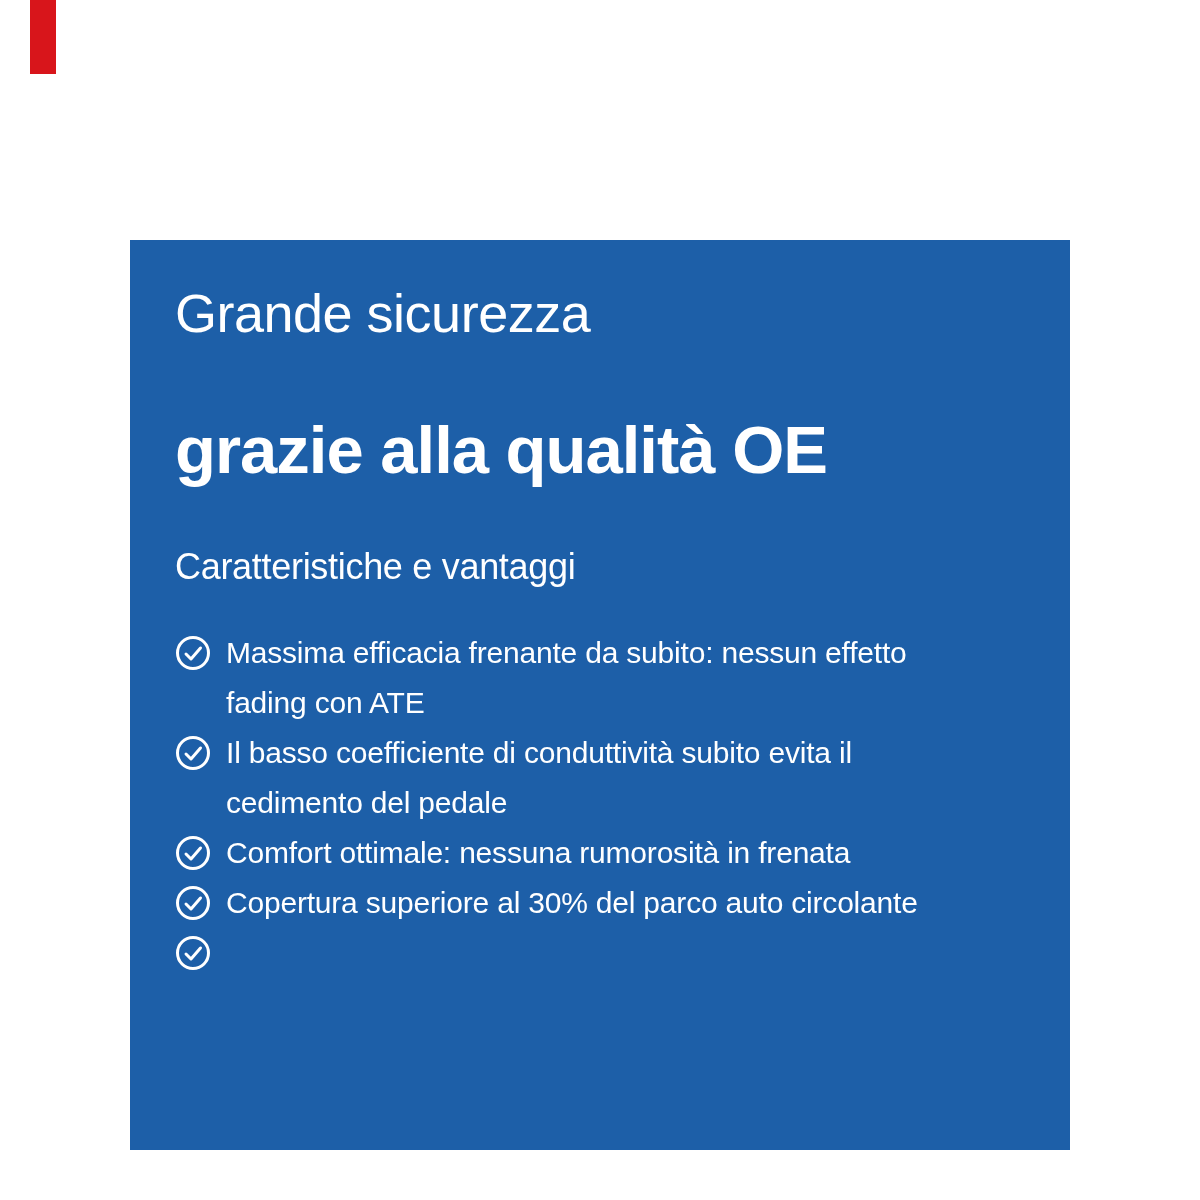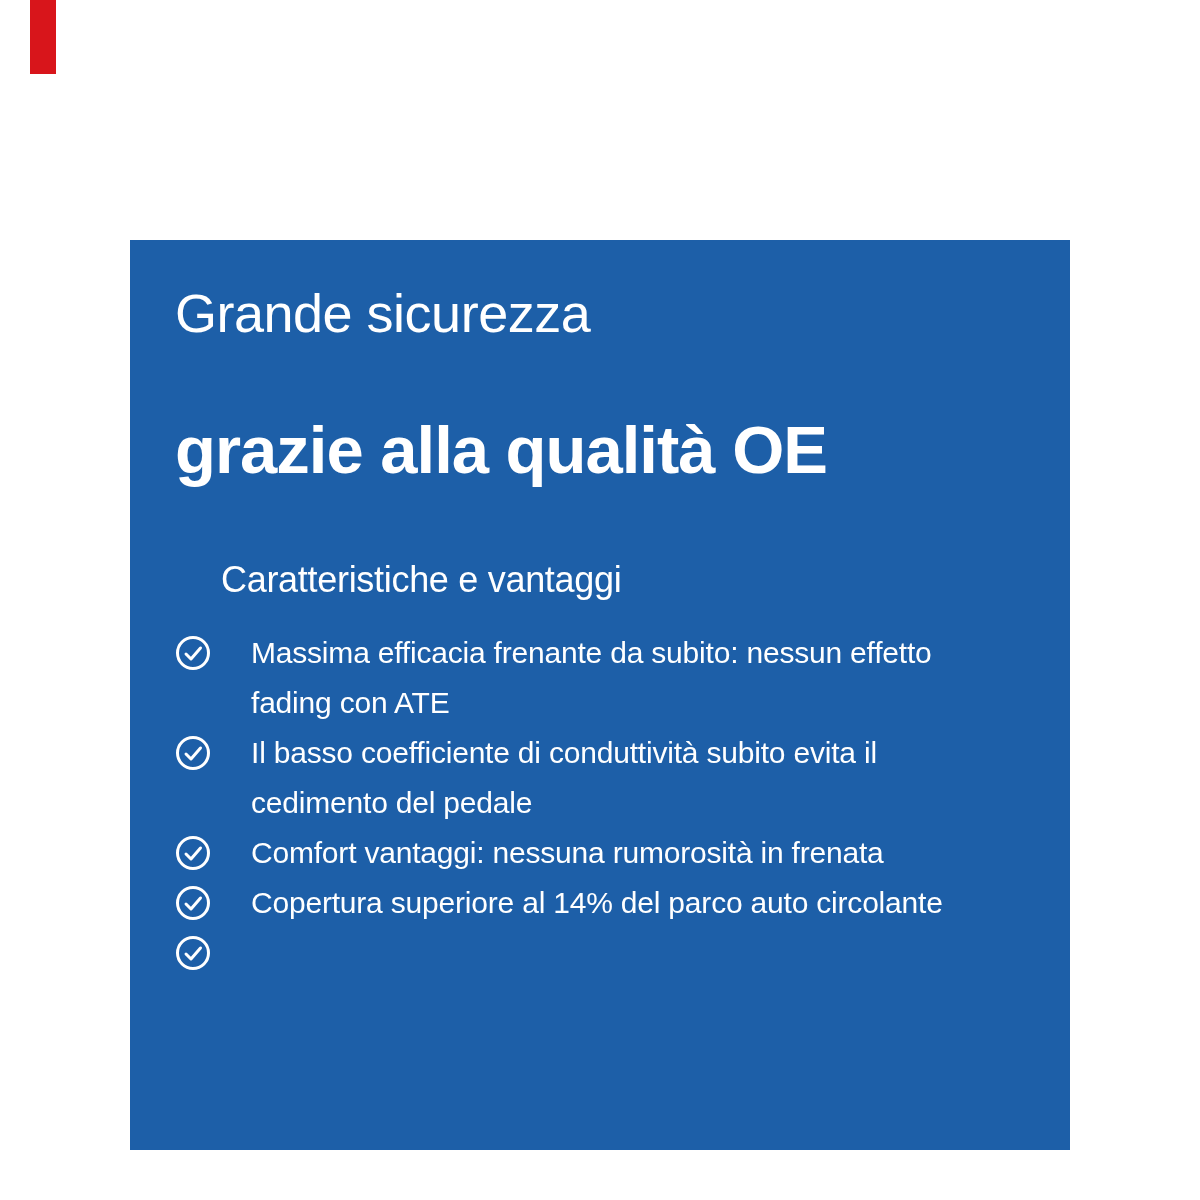--- a/index.html
+++ b/index.html
@@ -49,27 +49,26 @@
     font-size: 67px;
     font-weight: 700;
     line-height: 1;
     letter-spacing: -1px;
     white-space: nowrap;
     margin-top: 28px;
   }
   #section-subheading {
     position: absolute;
     left: 45px;
-    top: 322px;
+    top: 309px;
     font-size: 36px;
     font-weight: 500;
     line-height: 1;
     letter-spacing: -0.3px;
     white-space: nowrap;
-    margin-left: 46px;
   }
   #features-list {
     position: absolute;
     left: 45px;
     top: 388px;
     width: 850px;
   }
   .feature-item {
     display: flex;
     align-items: flex-start;
@@ -79,21 +78,21 @@
     width: 36px;
     height: 36px;
     margin-top: 7px;
   }
   .feature-icon svg {
     display: block;
     width: 36px;
     height: 36px;
   }
   .feature-text {
-    margin-left: 40px;
+    margin-left: 15px;
     font-size: 30px;
     font-weight: 500;
     line-height: 50px;
     white-space: pre-line;
     letter-spacing: -0.2px;
   }
 </style>
 </head>
 <body>
 
@@ -132,31 +131,31 @@
 cedimento del pedale</span>
   </div>
 
   <div class="feature-item">
     <span class="feature-icon">
       <svg viewBox="0 0 36 36" fill="none" xmlns="http://www.w3.org/2000/svg">
         <circle cx="18" cy="18" r="15.5" stroke="#ffffff" stroke-width="3"></circle>
         <polyline points="11,19 16,24 25.5,13" stroke="#ffffff" stroke-width="3" stroke-linecap="round" stroke-linejoin="round" fill="none"></polyline>
       </svg>
     </span>
-    <span class="feature-text">Comfort vantaggi: nessuna rumorosità in frenata</span>
+    <span class="feature-text">Comfort ottimale: nessuna rumorosità in frenata</span>
   </div>
 
   <div class="feature-item">
     <span class="feature-icon">
       <svg viewBox="0 0 36 36" fill="none" xmlns="http://www.w3.org/2000/svg">
         <circle cx="18" cy="18" r="15.5" stroke="#ffffff" stroke-width="3"></circle>
         <polyline points="11,19 16,24 25.5,13" stroke="#ffffff" stroke-width="3" stroke-linecap="round" stroke-linejoin="round" fill="none"></polyline>
       </svg>
     </span>
-    <span class="feature-text">Copertura superiore al 14% del parco auto circolante</span>
+    <span class="feature-text">Copertura superiore al 30% del parco auto circolante</span>
   </div>
 
   <div class="feature-item">
     <span class="feature-icon">
       <svg viewBox="0 0 36 36" fill="none" xmlns="http://www.w3.org/2000/svg">
         <circle cx="18" cy="18" r="15.5" stroke="#ffffff" stroke-width="3"></circle>
         <polyline points="11,19 16,24 25.5,13" stroke="#ffffff" stroke-width="3" stroke-linecap="round" stroke-linejoin="round" fill="none"></polyline>
       </svg>
     </span>
   </div>

